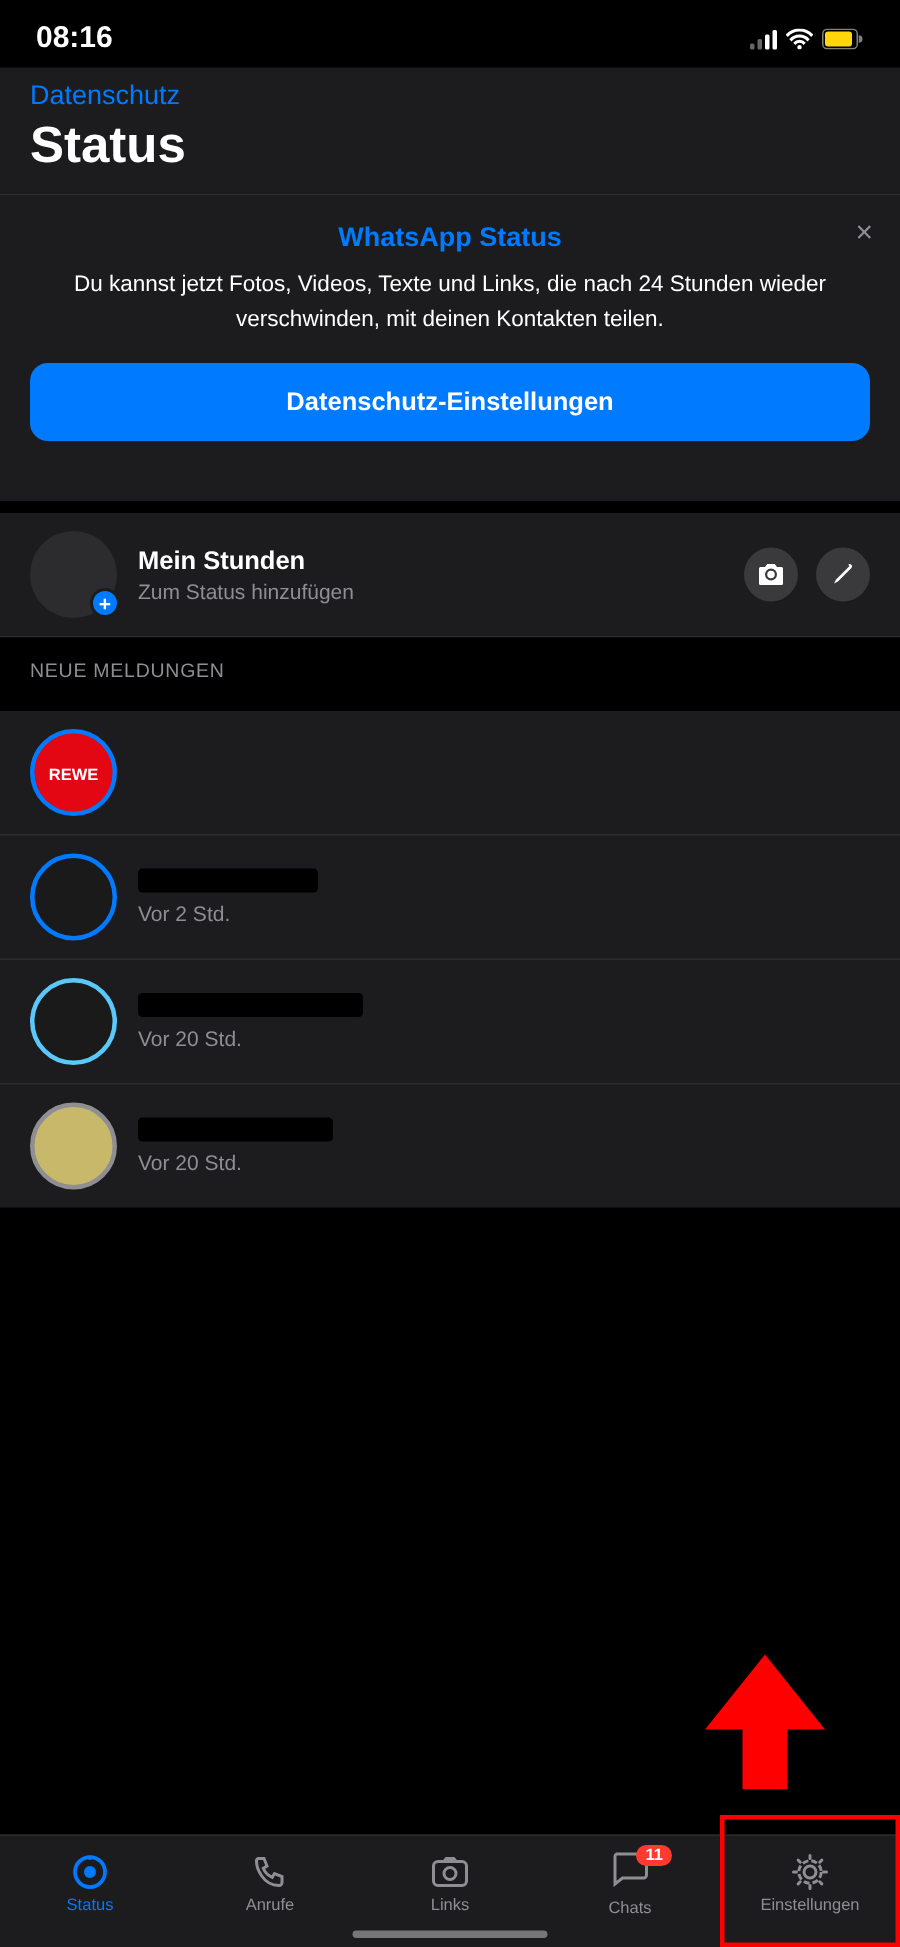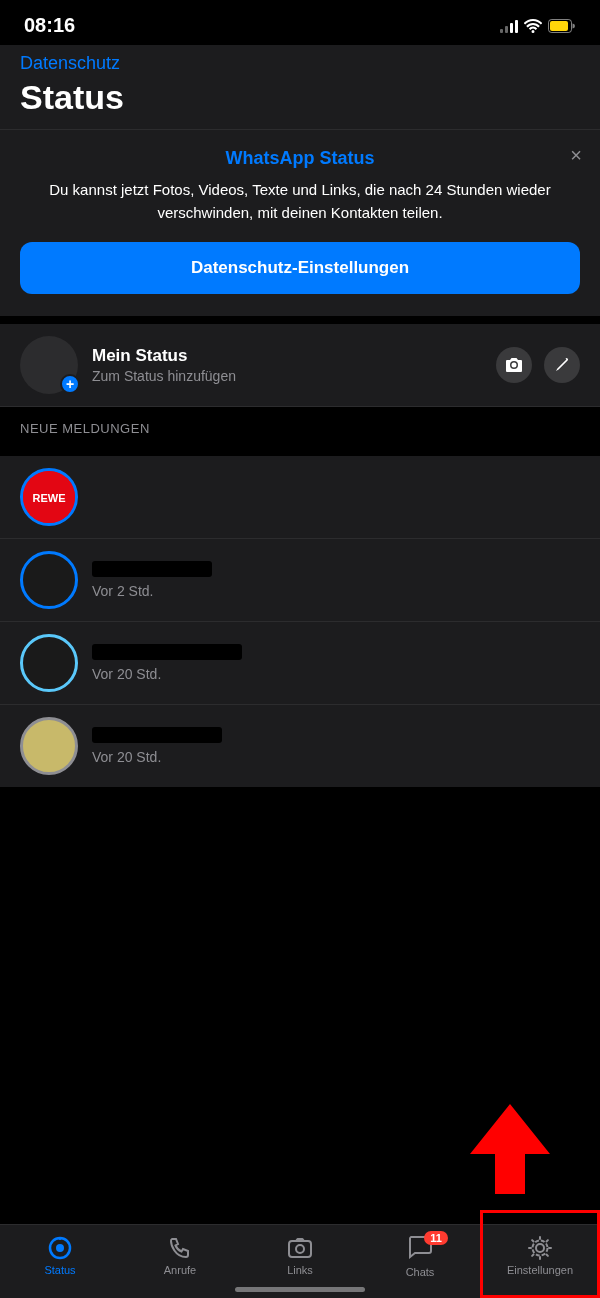--- a/index.html
+++ b/index.html
@@ -51,21 +51,21 @@
 
     
     .divider {
       height: 1px;
       background: #2c2c2e;
     }
 
     
     .banner {
       background: #1c1c1e;
-      padding: 18px 20px 22px;
+      padding: 18px 20px 40px;
       text-align: center;
       position: relative;
     }
     .banner-title {
       color: #007aff;
       font-size: 18px;
       font-weight: 600;
       margin-bottom: 10px;
     }
     .banner-text {
@@ -366,21 +366,21 @@
 </div>
 
 <div class="separator"></div>
 
 <div class="mein-status">
   <div class="avatar-container">
     <div class="avatar-circle"></div>
     <div class="avatar-plus">+</div>
   </div>
   <div class="mein-status-info">
-    <div class="mein-status-name">Mein Status</div>
+    <div class="mein-status-name">Mein Stunden</div>
     <div class="mein-status-sub">Zum Status hinzufügen</div>
   </div>
   <div class="mein-status-actions">
     <button class="action-btn">
 
       <svg width="18" height="16" viewBox="0 0 18 16" fill="white">
         <path d="M6.5 1L5 3H2a1 1 0 0 0-1 1v10a1 1 0 0 0 1 1h14a1 1 0 0 0 1-1V4a1 1 0 0 0-1-1h-3L11.5 1h-5zm2.5 3a4 4 0 1 1 0 8 4 4 0 0 1 0-8zm0 1.5a2.5 2.5 0 1 0 0 5 2.5 2.5 0 0 0 0-5z"></path>
       </svg>
     </button>
     <button class="action-btn">

